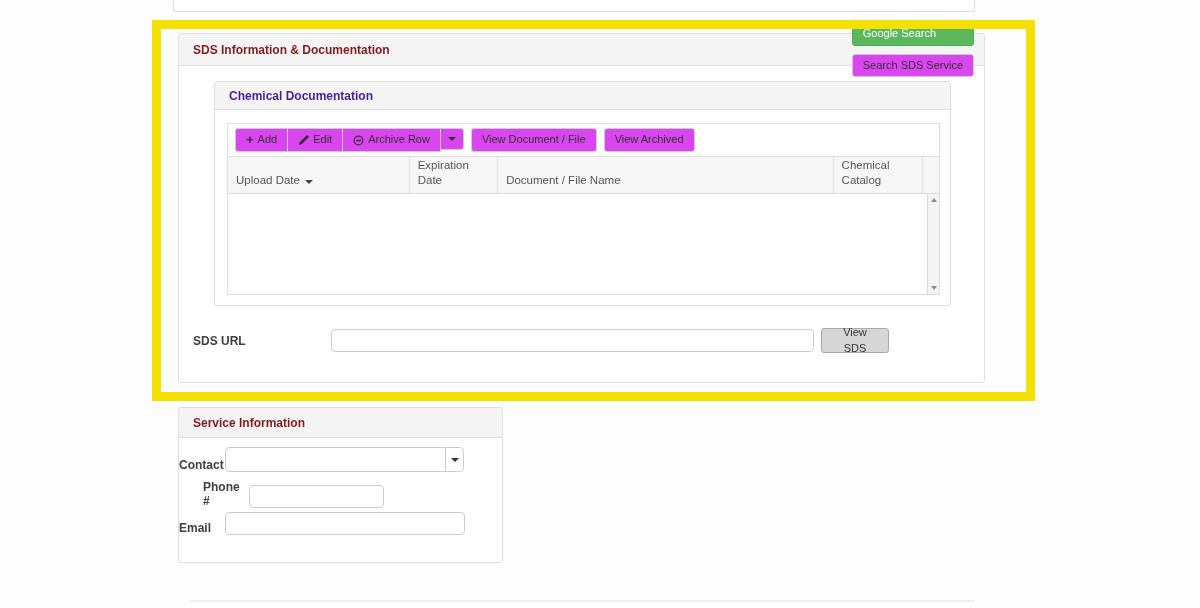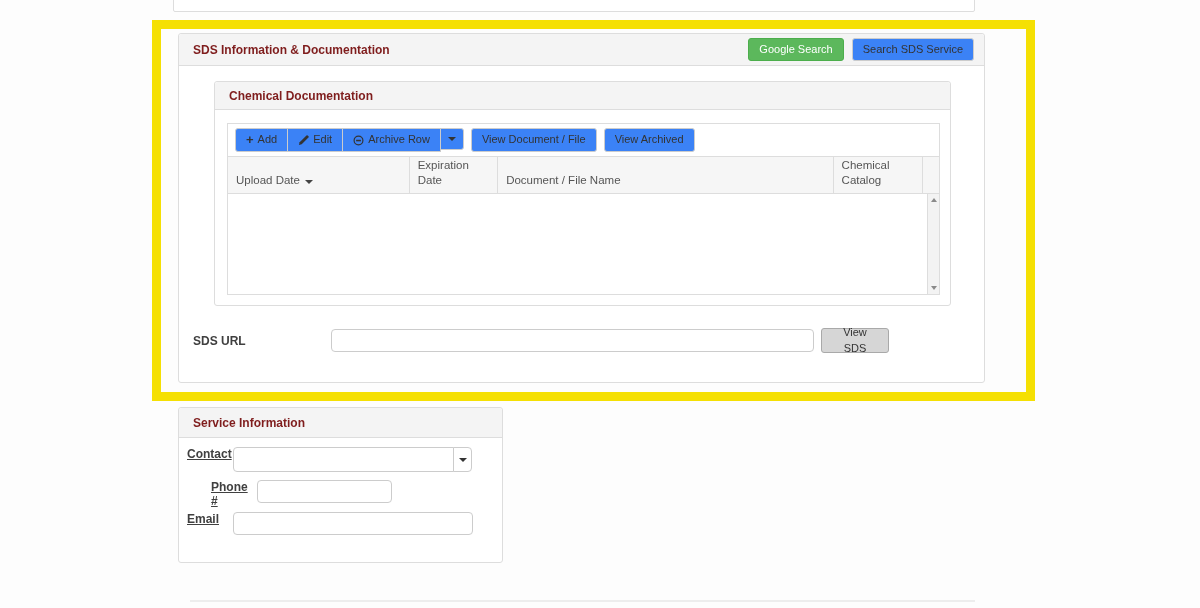--- a/index.html
+++ b/index.html
@@ -20,31 +20,31 @@
   }
   
   .panel { background:#fff; border:1px solid #ddd; border-radius:3px; position:absolute; }
   .panel-header {
     background:#f4f4f4; border-bottom:1px solid #ddd; display:flex; align-items:center;
     padding:0 10px 0 14px; border-radius:3px 3px 0 0;
   }
   .panel-title { font-size:12px; font-weight:bold; color:#7f1d1d; }
   .sds-panel { left:178px; top:33px; width:807px; height:350px; }
   .sds-panel .panel-header { height:32px; }
-  .header-btns { margin-left:auto; display:flex; gap:8px; }
+  .header-btns { margin-left:auto; display:flex; gap:8px;flex-direction:column; }
   .btn {
     font-family:"Liberation Sans", sans-serif; font-size:11px; color:#333;
-    background:#3b82f6; border:1px solid #ccc; border-radius:3px;
+    background:#d946ef; border:1px solid #ccc; border-radius:3px;
     padding:3px 10px; line-height:1.45; cursor:pointer; display:inline-flex; align-items:center;
   }
   .btn-green { background:#5cb85c; border-color:#4cae4c; color:#fff; }
   
   .chem-panel { left:35px; top:47px; width:737px; height:225px; }
   .chem-panel .panel-header { height:28px; padding-left:14px; }
-  .chem-title { font-size:12px; font-weight:bold; color:#7f1d1d; }
+  .chem-title { font-size:12px; font-weight:bold; color:#4c1d95; }
   .toolbar {
     position:absolute; left:12px; top:41px; width:713px; height:34px;
     border:1px solid #ddd; background:#fff; display:flex; align-items:center;
     padding-left:7px; gap:7px;
   }
   .btn-group { display:flex; }
   .btn-group .btn { border-radius:0; margin-left:-1px; }
   .btn-group .btn:first-child { border-radius:3px 0 0 3px; margin-left:0; }
   .btn-group .btn:last-child { border-radius:0 3px 3px 0; }
   .ico { margin-right:4px; display:inline-flex; align-items:center; }
@@ -80,21 +80,21 @@
     font-family:"Liberation Sans", sans-serif; font-size:12px; color:#333; background:#fff;
   }
   .sds-url-input { position:absolute; left:152px; top:295px; width:483px; height:23px; }
   .view-sds-btn {
     position:absolute; left:642px; top:294px; width:68px; height:25px; justify-content:center;
     background:#d6d6d6; border-color:#a9a9a9;
   }
   
   .contact-panel { left:178px; top:407px; width:325px; height:156px; }
   .contact-panel .panel-header { height:30px; }
-  .crow { position:absolute; left:8px; display:flex; align-items:flex-start;text-decoration:underline; }
+  .crow { position:absolute; left:0; display:flex; align-items:flex-end; }
   .crow .field-label { width:46px; flex:none; }
   .crow-contact { top:39px; }
   .combo-input { width:221px; height:25px; border-radius:4px 0 0 4px; }
   .combo-btn {
     width:19px; height:25px; margin-left:-1px; border:1px solid #ccc; background:#fff;
     border-radius:0 4px 4px 0; display:inline-flex; align-items:center; justify-content:center; cursor:pointer;
   }
   .combo-btn .caret { border-top-width:4px; }
   .crow-phone { top:72px;margin-left:24px; }
   .phone-input { width:135px; height:23px; }

